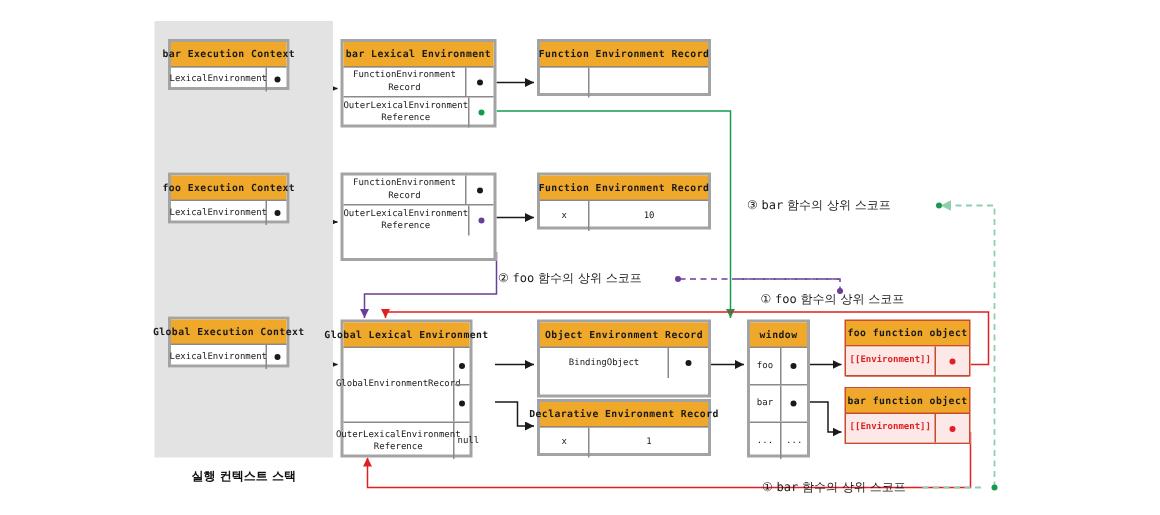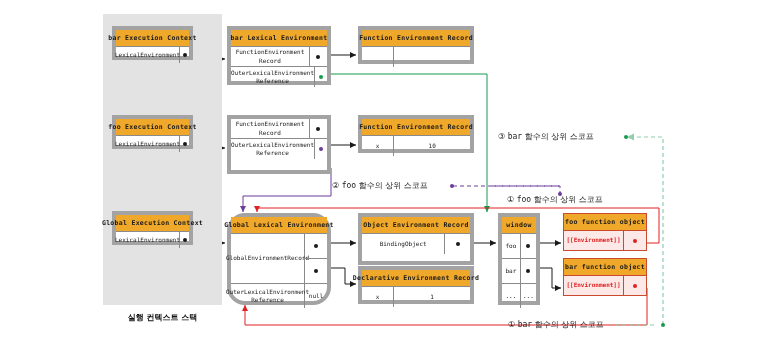--- a/index.html
+++ b/index.html
@@ -24,21 +24,21 @@
     font-weight:bold;
     font-size:8px;
     color:#111;
     text-align:center;
     white-space:nowrap;
   }
 
   
   .box {
     position:absolute;
-    border:4px solid #a3a3a3;
+    border:2px solid #a3a3a3;
     background:#ffffff;
   }
   .box .hdr {
     background:#f0a82a;
     border-bottom:1px solid #8a8a8a;
     font-weight:bold;
     font-size:6.5px;
     color:#1a1a1a;
     display:flex;
     align-items:center;
@@ -226,21 +226,21 @@
   </div>
 
   <div class="box" style="left:358px;top:115px;width:116px;height:38px;">
     <div class="hdr">Function Environment Record</div>
     <div class="row" style="height:20px;">
       <div class="cell div" style="width:34px;">x</div>
       <div class="cell" style="width:80px;">10</div>
     </div>
   </div>
 
-  <div class="box" style="left:227px;top:213px;width:104px;height:92px;border-radius:18px;">
+  <div class="box" style="left:227px;top:213px;width:88px;height:92px;">
     <div class="hdr">Global Lexical Environment</div>
     <div class="row" style="height:50px;">
       <div class="cell div" style="width:74px;">GlobalEnvironmentRecord</div>
       <div style="width:28px;display:flex;flex-direction:column;">
         <div class="cell ptr" style="height:25px;border-bottom:1px solid #8a8a8a;"><span class="dot"></span></div>
         <div class="cell ptr" style="height:24px;"><span class="dot"></span></div>
       </div>
     </div>
     <div class="row" style="height:24px;">
       <div class="cell div" style="width:74px;">OuterLexicalEnvironment

